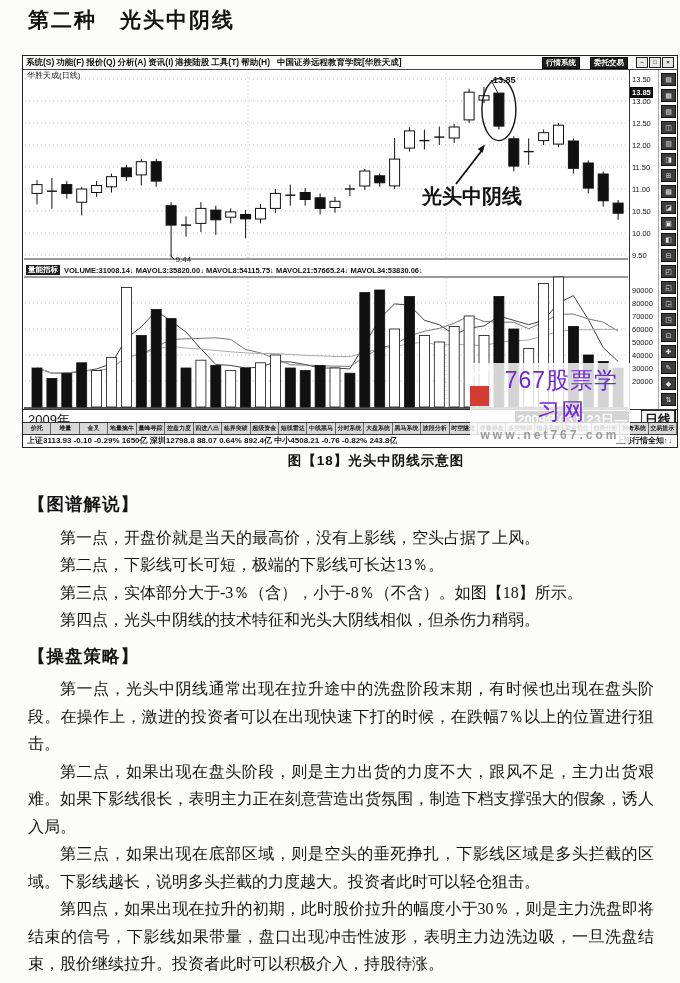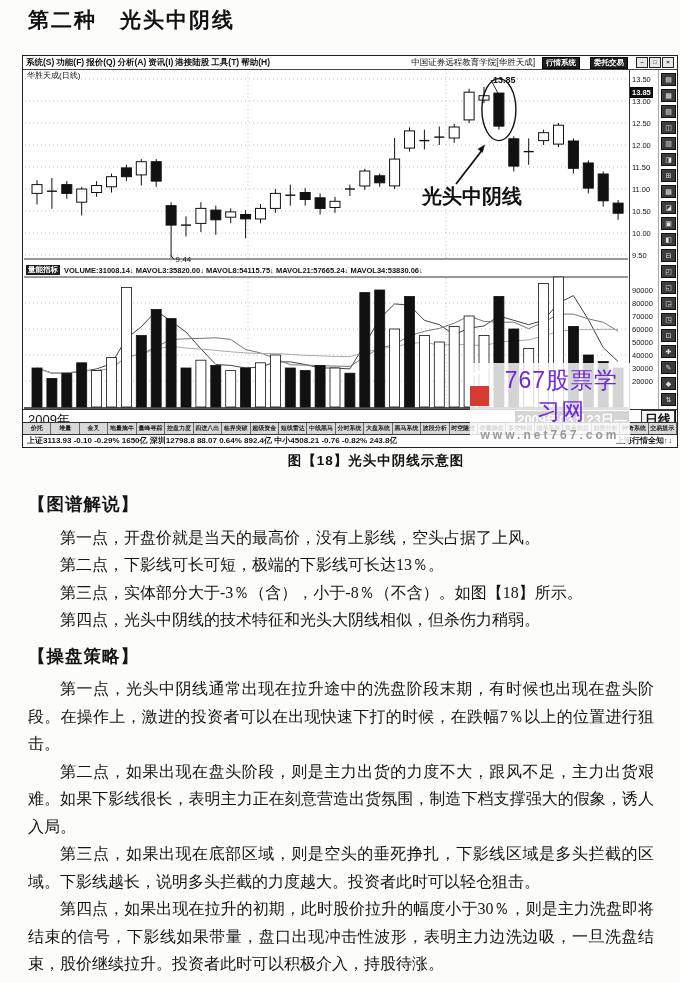--- a/index.html
+++ b/index.html
@@ -8,21 +8,21 @@
 
   .doc-title{position:absolute;left:28px;top:6px;font-family:"Liberation Serif",serif;
              font-weight:bold;font-size:21px;letter-spacing:2px;}
 
   
   #terminal{position:absolute;left:22px;top:55px;width:654px;height:391px;
             border:1px solid #222;background:#fff;font-family:"Liberation Sans",sans-serif;}
   .menubar{position:absolute;top:0;left:0;right:0;height:13px;display:flex;align-items:center;
            gap:7px;font-size:8.5px;font-weight:bold;border-bottom:1px solid #444;padding:0 3px;}
   .menu-item{white-space:nowrap;cursor:default;}
-  .app-title{flex:1;text-align:right;font-size:8.5px;font-weight:normal;white-space:nowrap;overflow:hidden;}
+  .app-title{flex:1;text-align:left;font-size:8.5px;font-weight:bold;white-space:nowrap;overflow:hidden;}
   .top-btn{background:#1e1e1e;color:#fff;font-size:7.5px;padding:0 3px;line-height:10px;
            border:1px solid #000;white-space:nowrap;}
   .win-ctrl{width:10px;height:9px;border:1px solid #222;background:#e8e8e8;font-size:6px;
             line-height:8px;text-align:center;margin-left:1px;}
 
   #chart-area{position:absolute;left:1px;top:14px;width:604px;height:340px;}
   #chart-area svg{position:absolute;left:0;top:0;}
   .chart-label{position:absolute;left:2px;top:0;font-size:8px;background:rgba(255,255,255,.9);
                padding:0 1px;z-index:3;white-space:nowrap;}
   .vol-header{position:absolute;left:2px;top:194px;right:2px;height:12px;display:flex;gap:4px;

